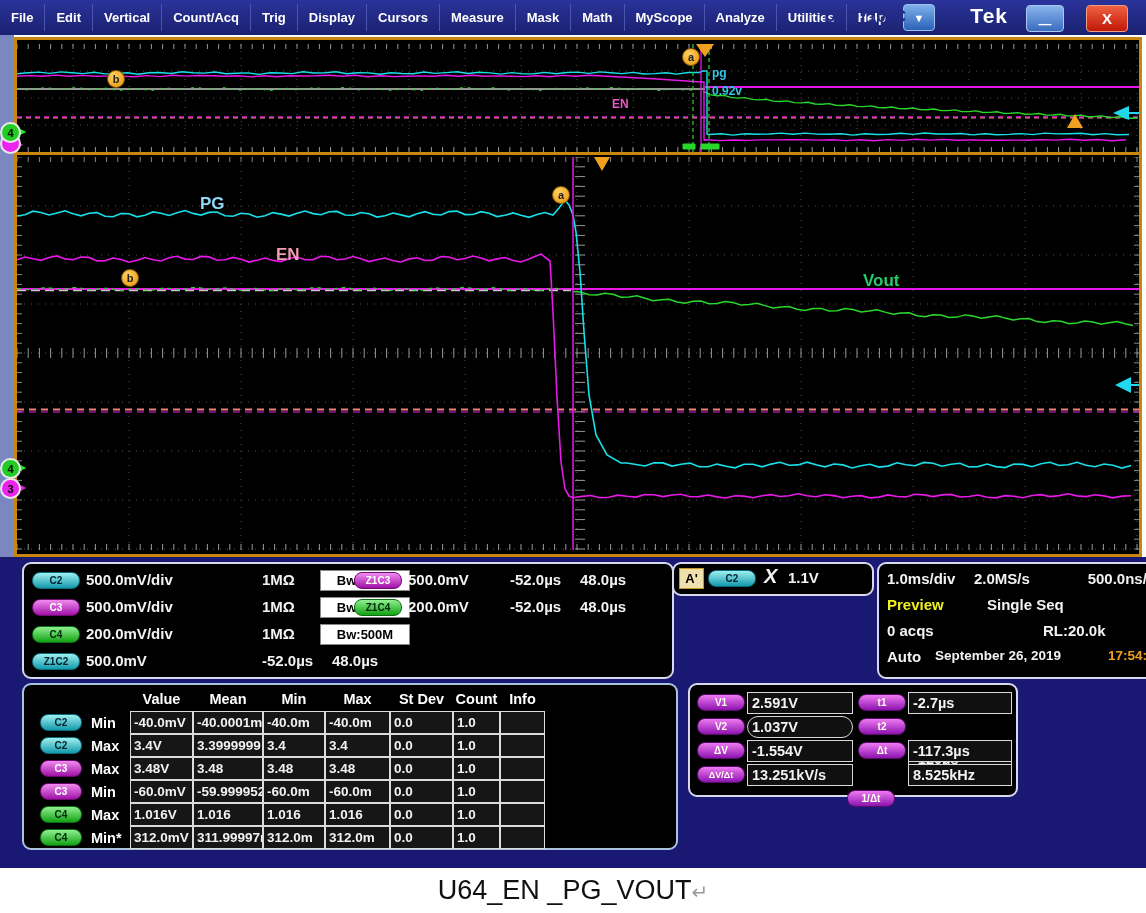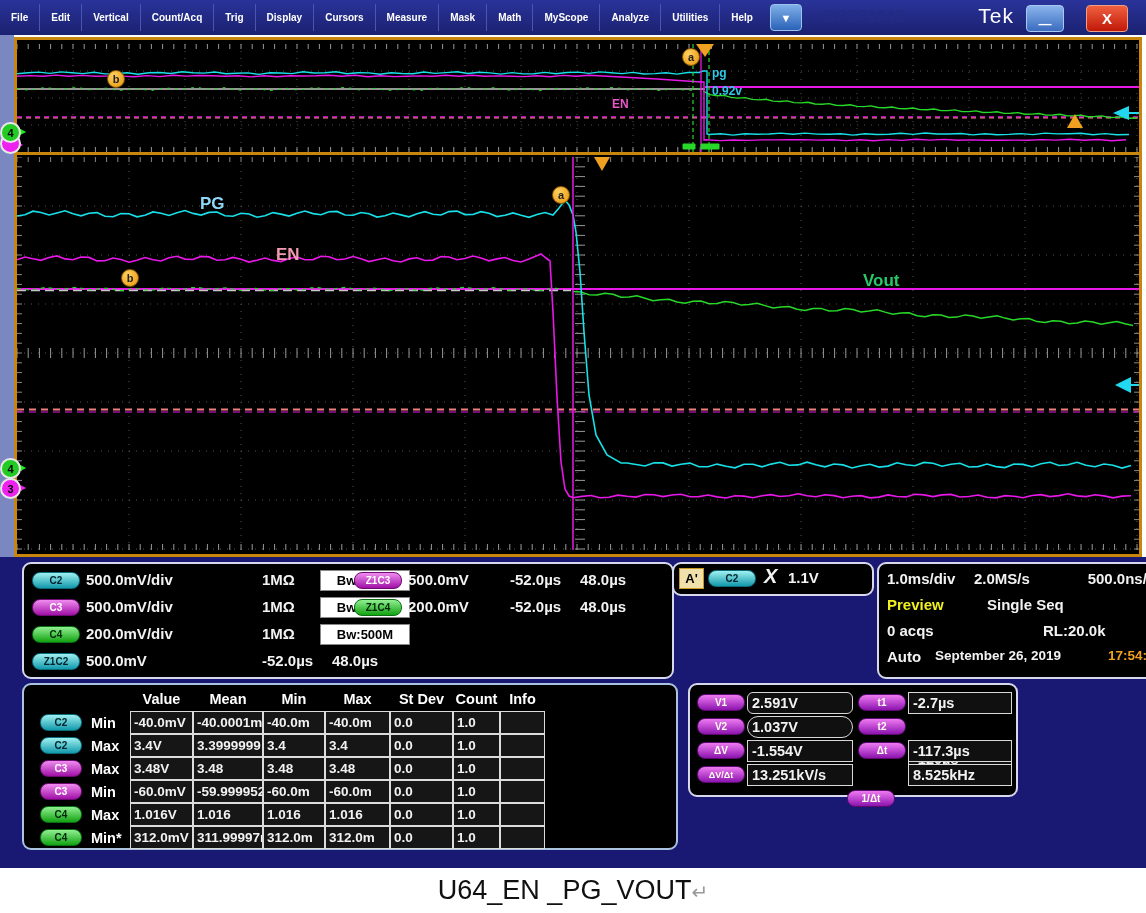--- a/index.html
+++ b/index.html
@@ -2,28 +2,28 @@
 <html><head>
 <meta charset="utf-8">
 <style>
   html,body{margin:0;padding:0;background:#fff;}
   #page{position:relative;width:1146px;height:913px;background:#fff;overflow:hidden;
         font-family:"Liberation Sans",sans-serif;}
   
   #titlebar{position:absolute;left:0;top:0;width:1146px;height:35px;
     background:linear-gradient(#2a339a,#1a2170);display:flex;align-items:stretch;}
   .menu{display:flex;align-items:stretch;}
-  .mi{color:#fff;font-size:10px;font-weight:600;display:flex;align-items:center;
+  .mi{color:#fff;font-size:13px;font-weight:600;display:flex;align-items:center;
       padding:14px 11px;cursor:default;}
   .sep{width:1px;background:#4a55b0;margin:4px 0;}
   .dd-btn{width:30px;height:25px;margin:4px 6px;border-radius:4px;
     background:linear-gradient(#7fb0e8,#2a62b8);border:1px solid #9cc4ee;
     color:#fff;font-size:11px;display:flex;align-items:center;justify-content:center;}
   .watermark{position:absolute;right:240px;top:8px;color:#232c84;font-size:16px;font-weight:bold;}
-  .tek{position:absolute;right:132px;top:4px;color:#fff;font-size:21px;font-weight:normal;
+  .tek{position:absolute;right:138px;top:4px;color:#fff;font-size:21px;font-weight:bold;
        letter-spacing:1px;}
   .btn-min{position:absolute;right:82px;top:5px;width:36px;height:25px;border-radius:4px;
     background:linear-gradient(#8ab4ec,#3a6cc0);border:1px solid #a8c8f0;color:#fff;
     display:flex;align-items:flex-end;justify-content:center;font-weight:bold;font-size:13px;}
   .btn-close{position:absolute;right:18px;top:5px;width:40px;height:25px;border-radius:4px;
     background:linear-gradient(#f06040,#c01808);border:1px solid #f0a080;color:#fff;
     display:flex;align-items:center;justify-content:center;font-weight:bold;font-size:15px;}
   
   #left-strip{position:absolute;left:0;top:35px;width:14px;height:522px;background:#7b87c0;}
   #wave-wrap{position:absolute;left:14px;top:37px;width:1122px;height:514px;background:#000;
@@ -994,21 +994,21 @@
           <div class="mcell">312.0m</div>
           <div class="mcell">312.0m</div>
           <div class="mcell">0.0</div>
           <div class="mcell">1.0</div>
           <div class="mcell"></div>
       </div>
     </div>
 
     <div class="panel" style="left:688px;top:126px;width:326px;height:110px;">
       <div class="pill purple" style="position:absolute;left:7px;top:9px;width:46px;">V1</div>
-      <div class="cbox" style="left:57px;top:7px;width:100px;border-radius:6px;">2.591V</div>
+      <div class="cbox" style="left:57px;top:7px;width:100px;">2.591V</div>
       <div class="pill purple" style="position:absolute;left:7px;top:33px;width:46px;">V2</div>
       <div class="cbox" style="left:57px;top:31px;width:100px;border-radius:11px;">1.037V</div>
       <div class="pill purple" style="position:absolute;left:7px;top:57px;width:46px;">ΔV</div>
       <div class="cbox" style="left:57px;top:55px;width:100px;">-1.554V</div>
       <div class="pill purple" style="position:absolute;left:7px;top:81px;width:46px;font-size:9px;">ΔV/Δt</div>
       <div class="cbox" style="left:57px;top:79px;width:100px;">13.251kV/s</div>
 
       <div class="pill purple" style="position:absolute;left:168px;top:9px;width:46px;">t1</div>
       <div class="cbox" style="left:218px;top:7px;width:98px;">-2.7µs</div>
       <div class="pill purple" style="position:absolute;left:168px;top:33px;width:46px;">t2</div>

